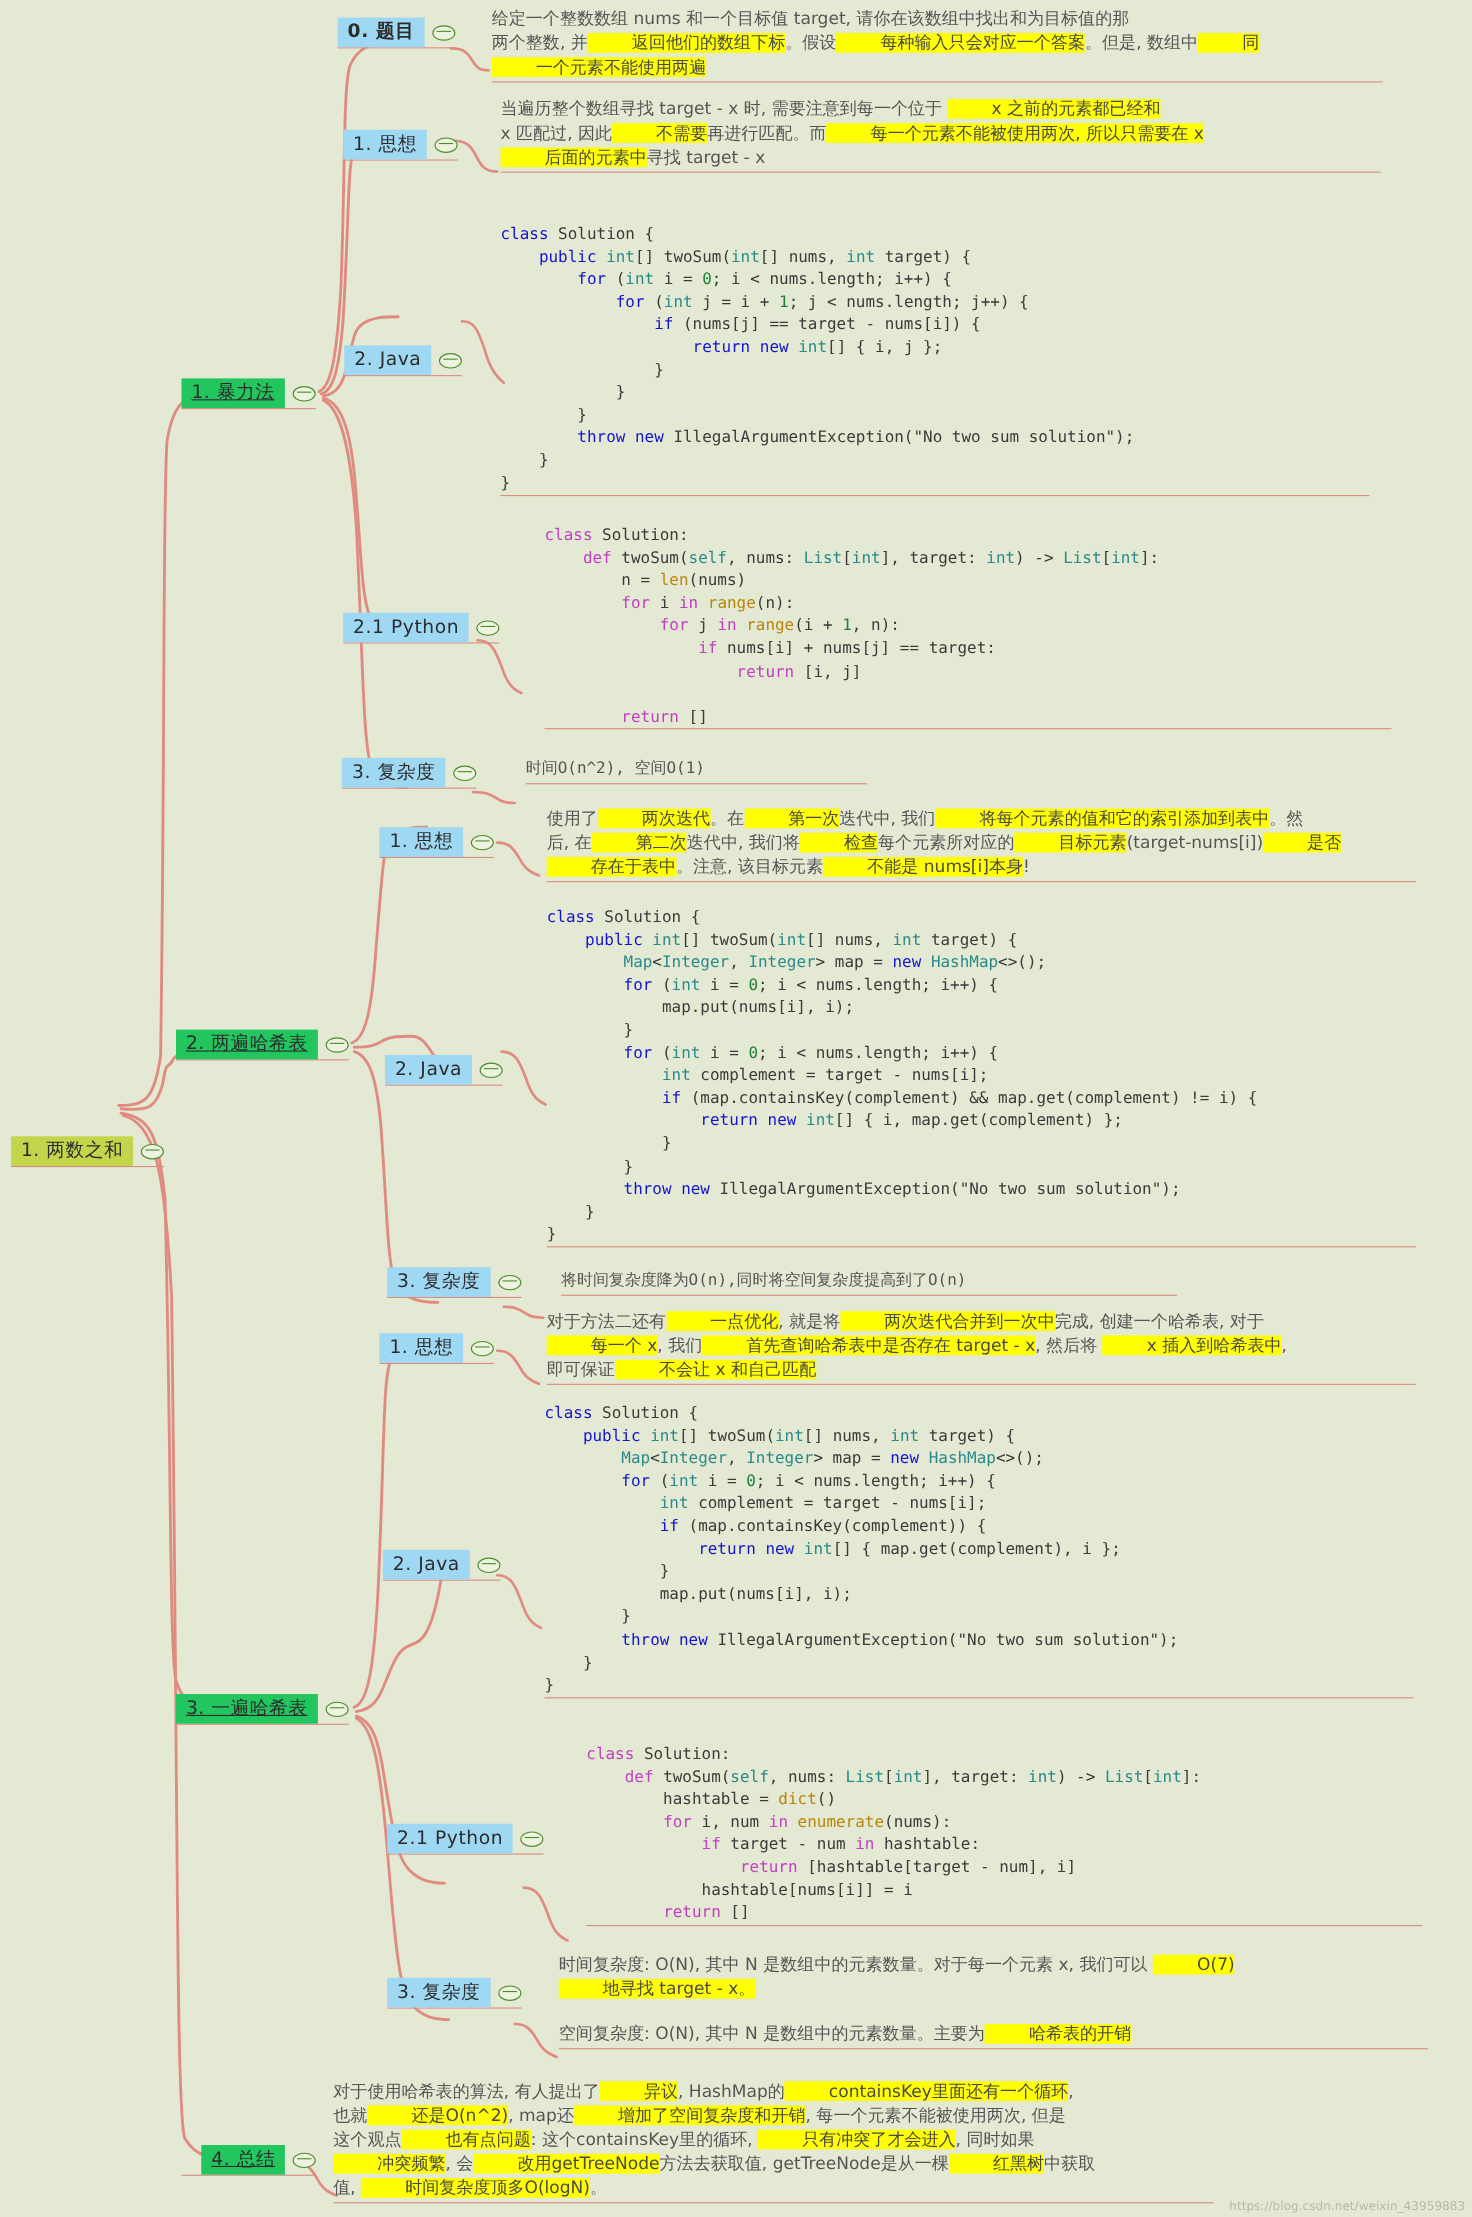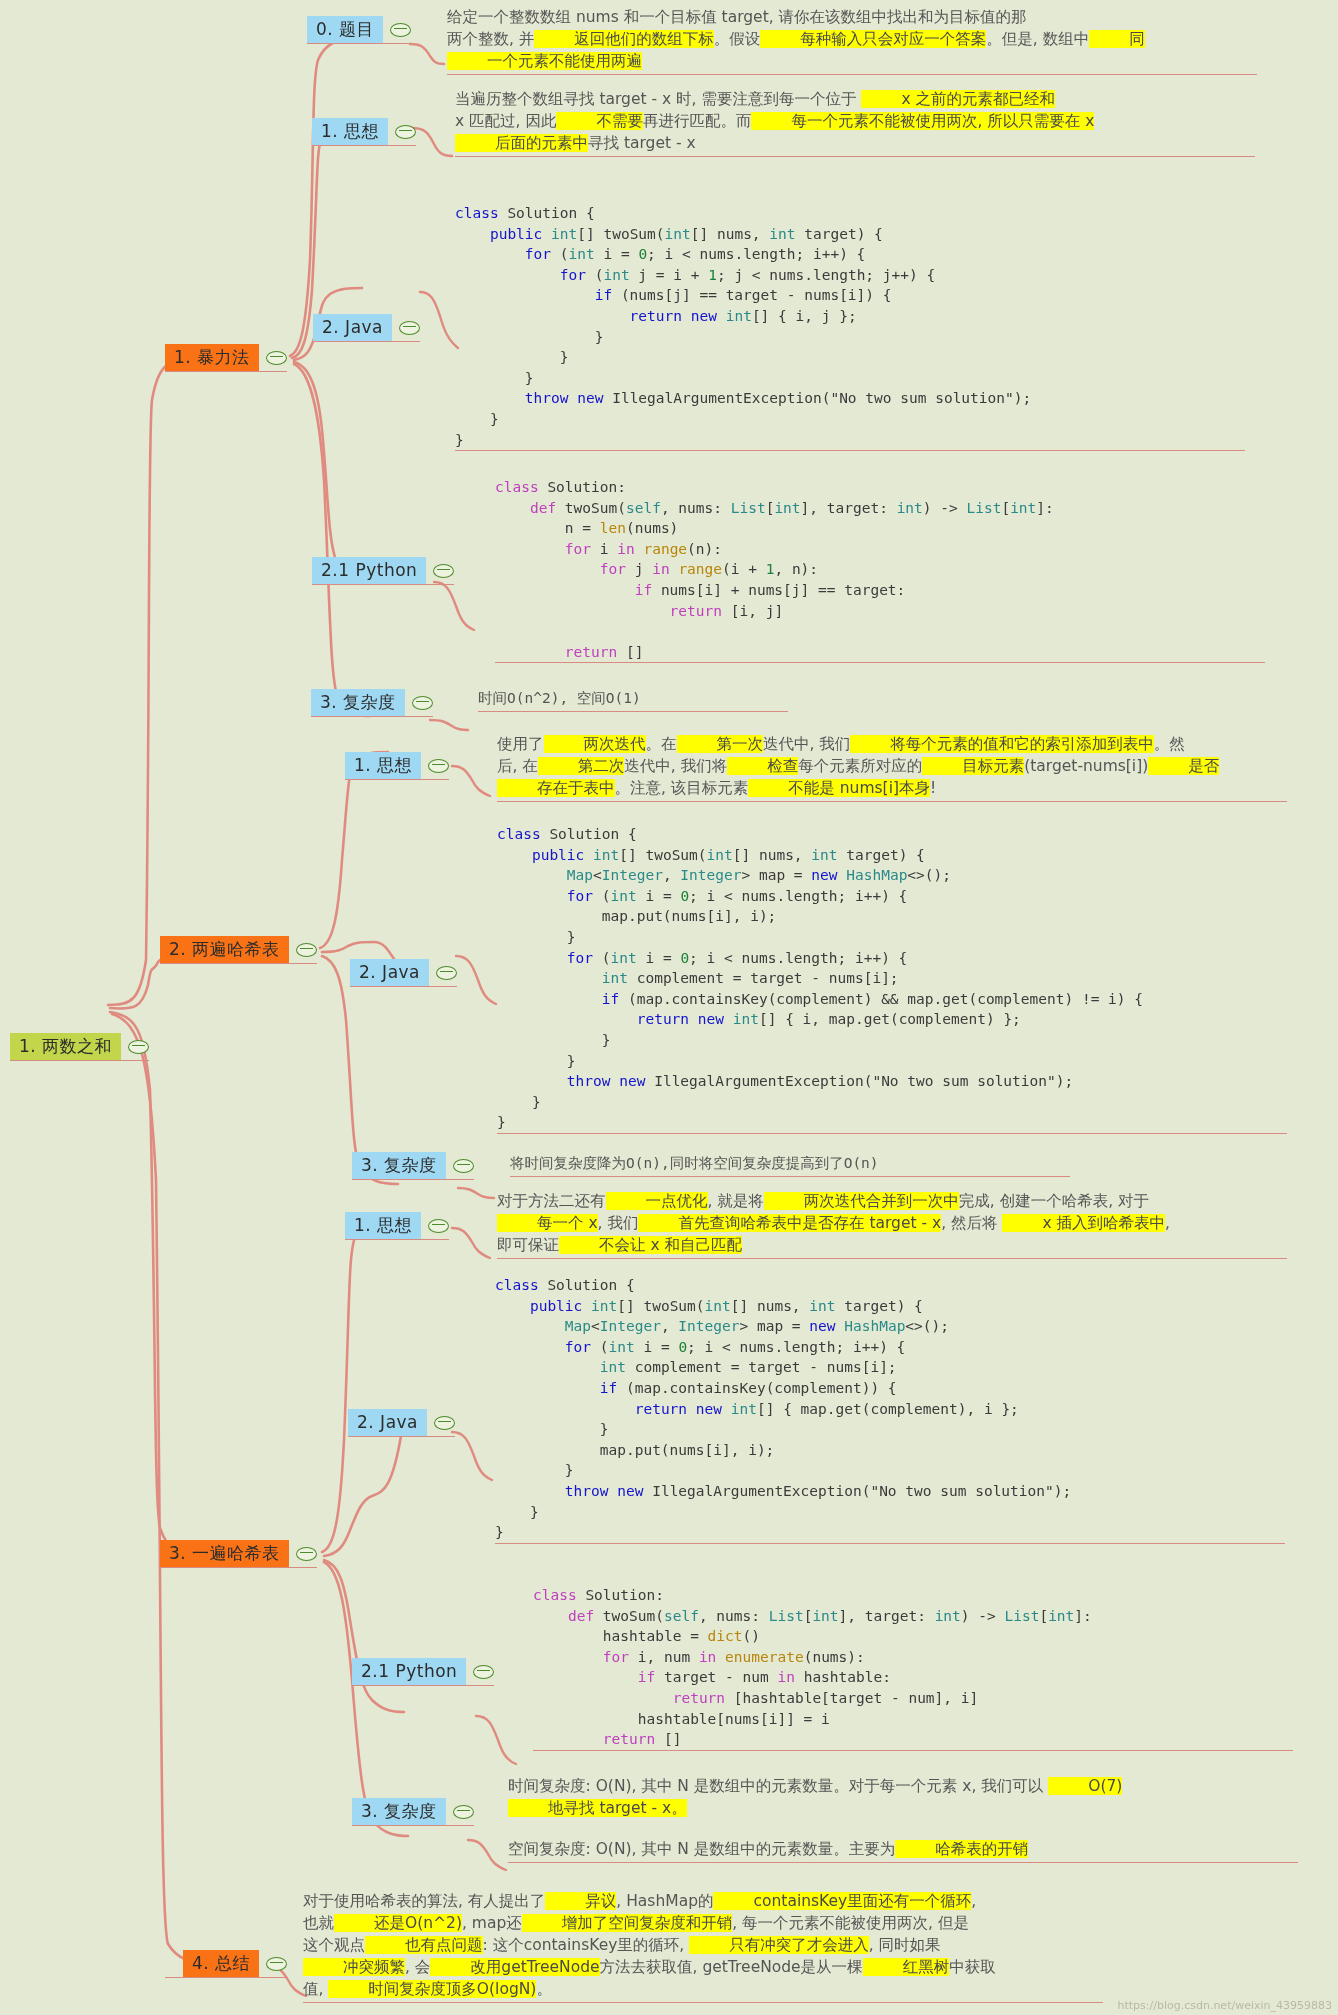--- a/index.html
+++ b/index.html
@@ -22,21 +22,21 @@
   }
   .node .lbl{
     display:inline-block;
     padding:2px 9px 3px 9px;
     font-size:17px;line-height:22px;
     color:#2c2c2c;
     letter-spacing:0.5px;
     font-family:"DejaVu Sans","Liberation Sans",sans-serif;
   }
   .node.root .lbl{background:#c3d64b;}
-  .node.lvl1 .lbl{background:#f97316;}
+  .node.lvl1 .lbl{background:#22c55e;text-decoration:underline;}
   .node.lvl2 .lbl{background:#9fd8f2;}
 
   
   .toggle{
     width:19px;height:12px;margin-left:7px;
     border:1.3px solid #4c8b2b;border-radius:50%;
     background:#eef3e0;position:relative;flex:0 0 auto;
     cursor:pointer;
   }
   .toggle::after{
@@ -141,21 +141,21 @@
   <div class="node lvl1" style="left:160px;top:1540px;">
     <span class="lbl">3. 一遍哈希表</span>
     <span class="toggle"></span>
   </div>
 
   <div class="node lvl1" style="left:165px;top:1950px;padding-left:18px;">
     <span class="lbl">4. 总结</span>
     <span class="toggle"></span>
   </div>
 
-  <div class="node lvl2" style="left:307px;top:16px;">
+  <div class="node lvl2" style="left:307px;top:16px;font-weight:bold;">
     <span class="lbl">0. 题目</span>
     <span class="toggle"></span>
   </div>
 
   <div class="node lvl2" style="left:312px;top:118px;">
     <span class="lbl">1. 思想</span>
     <span class="toggle"></span>
   </div>
 
   <div class="node lvl2" style="left:313px;top:314px;">

